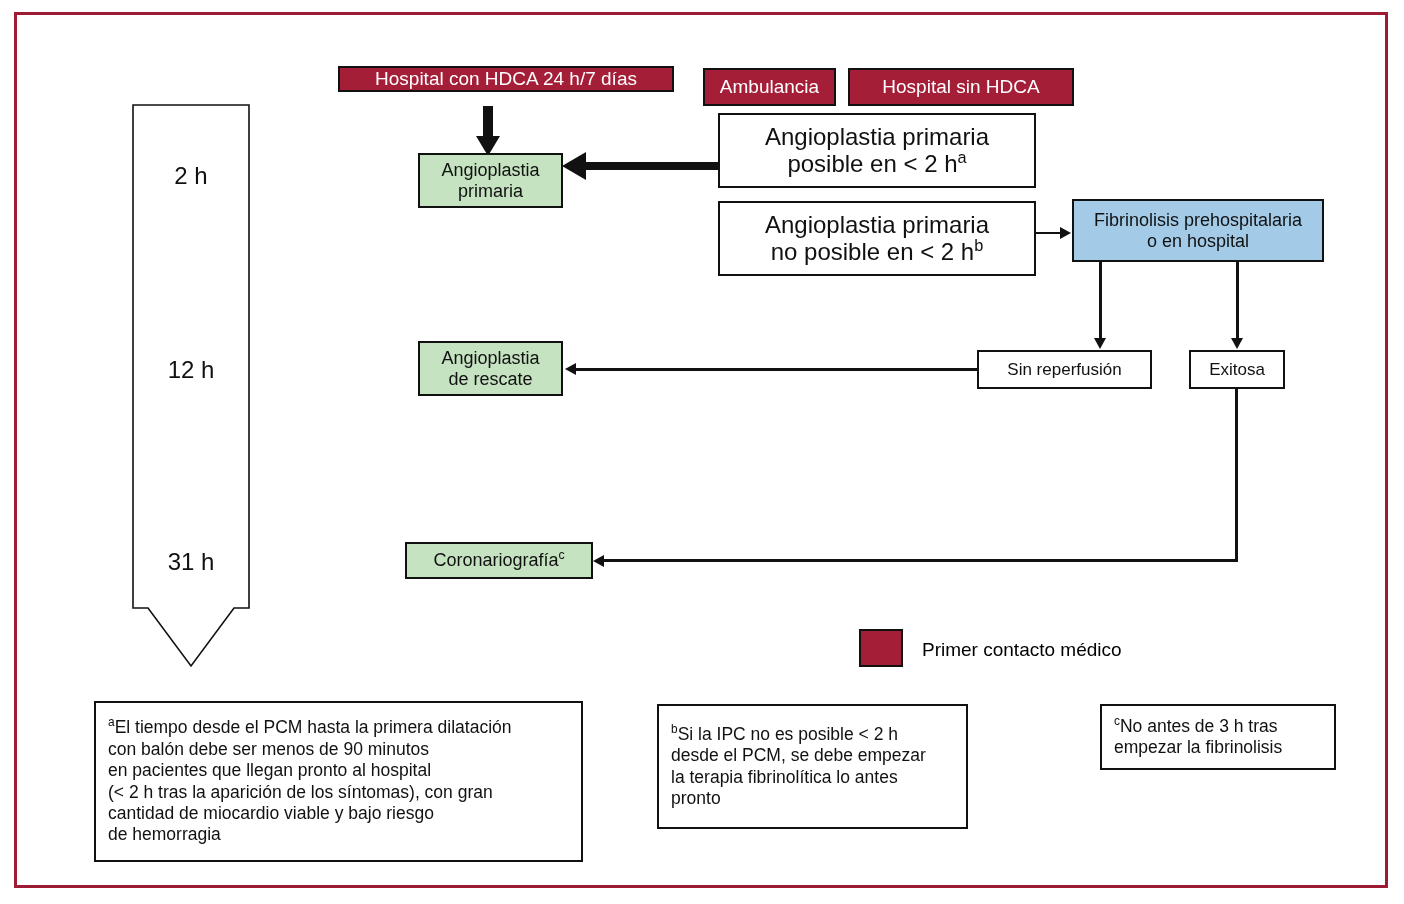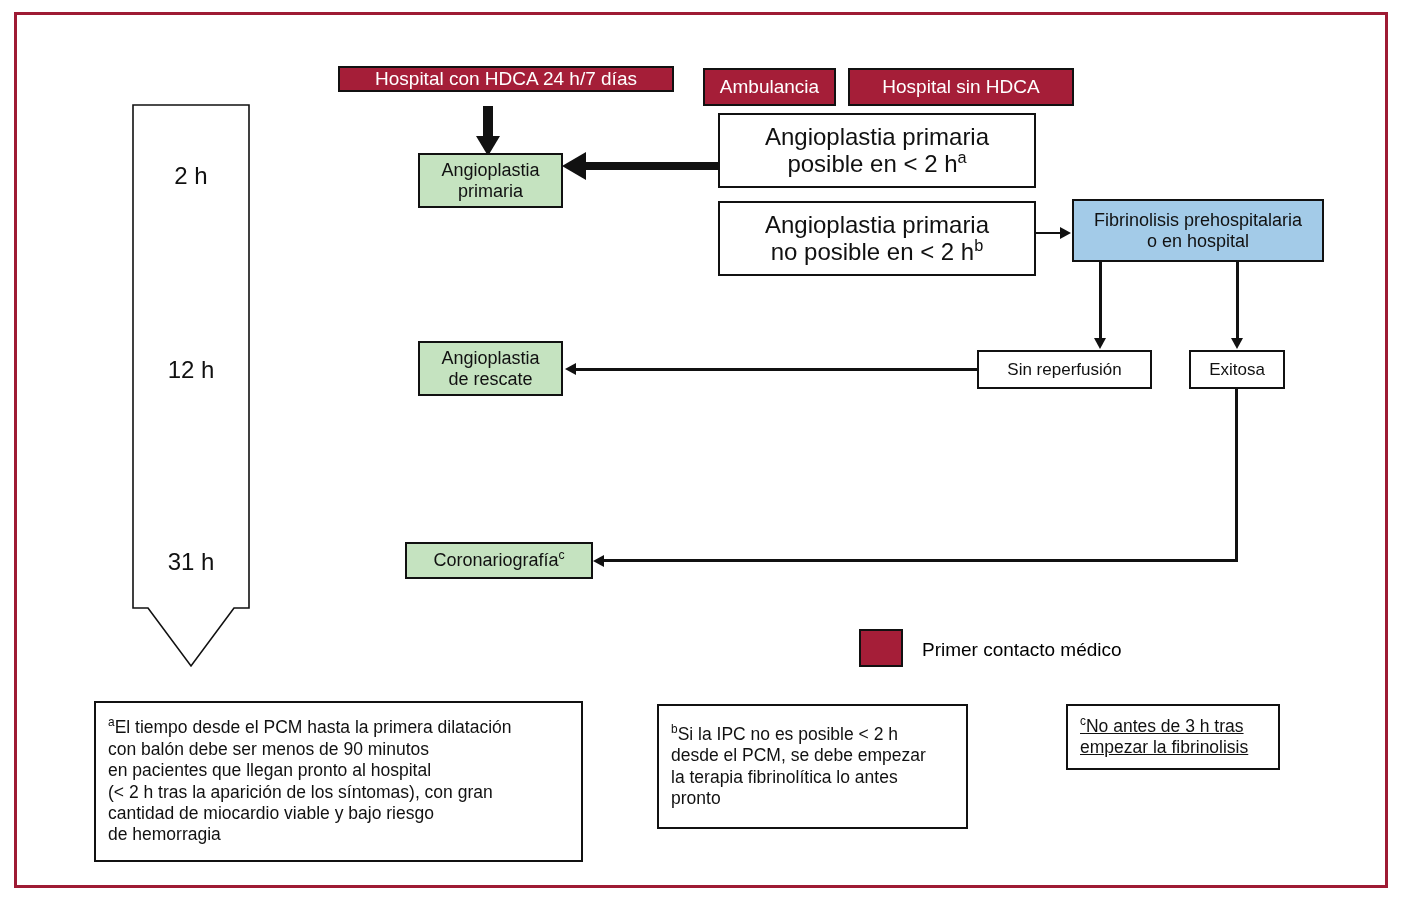--- a/index.html
+++ b/index.html
@@ -255,20 +255,20 @@
 
   <div class="node note" style="left:657px; top:704px; width:311px; height:125px;">
     <span class="txt">
       <sup>b</sup><span>Si la IPC no es posible &lt; 2 h</span><br>
       <span>desde el PCM, se debe empezar</span><br>
       <span>la terapia fibrinolítica lo antes</span><br>
       <span>pronto</span>
     </span>
   </div>
 
-  <div class="node note" style="left:1066px; top:704px; width:214px; height:66px;text-decoration:underline;">
+  <div class="node note" style="left:1100px; top:704px; width:236px; height:66px;">
     <span class="txt">
       <sup>c</sup><span>No antes de 3 h tras</span><br>
       <span>empezar la fibrinolisis</span>
     </span>
   </div>
 
 </div>
 
 </body></html>

